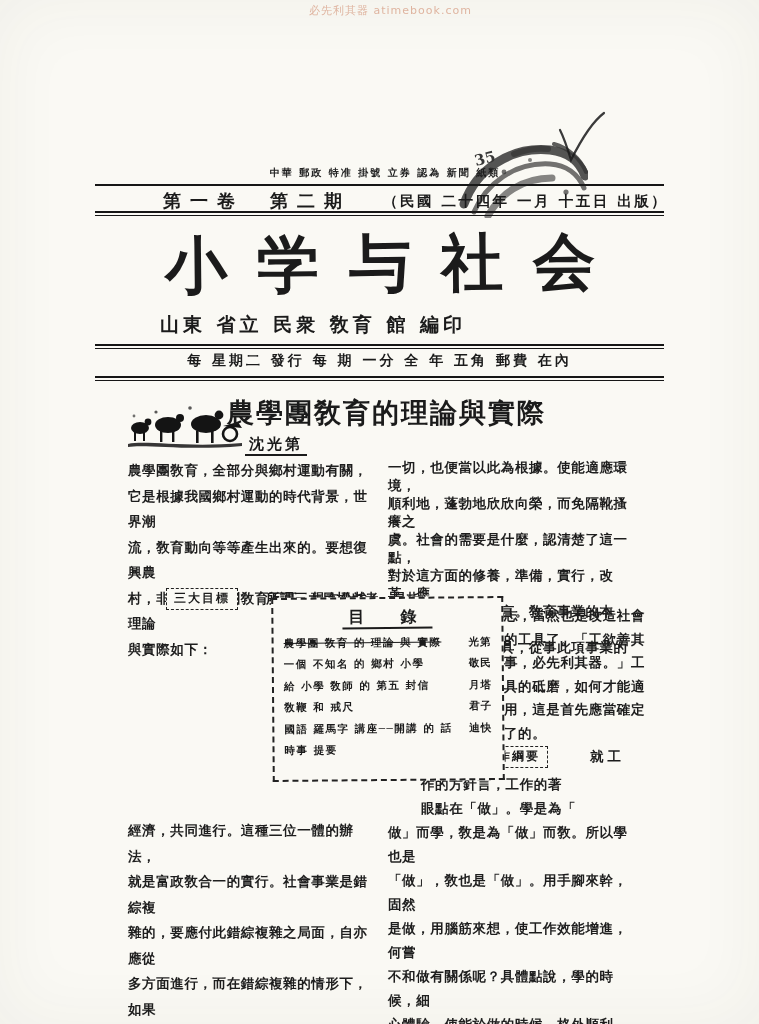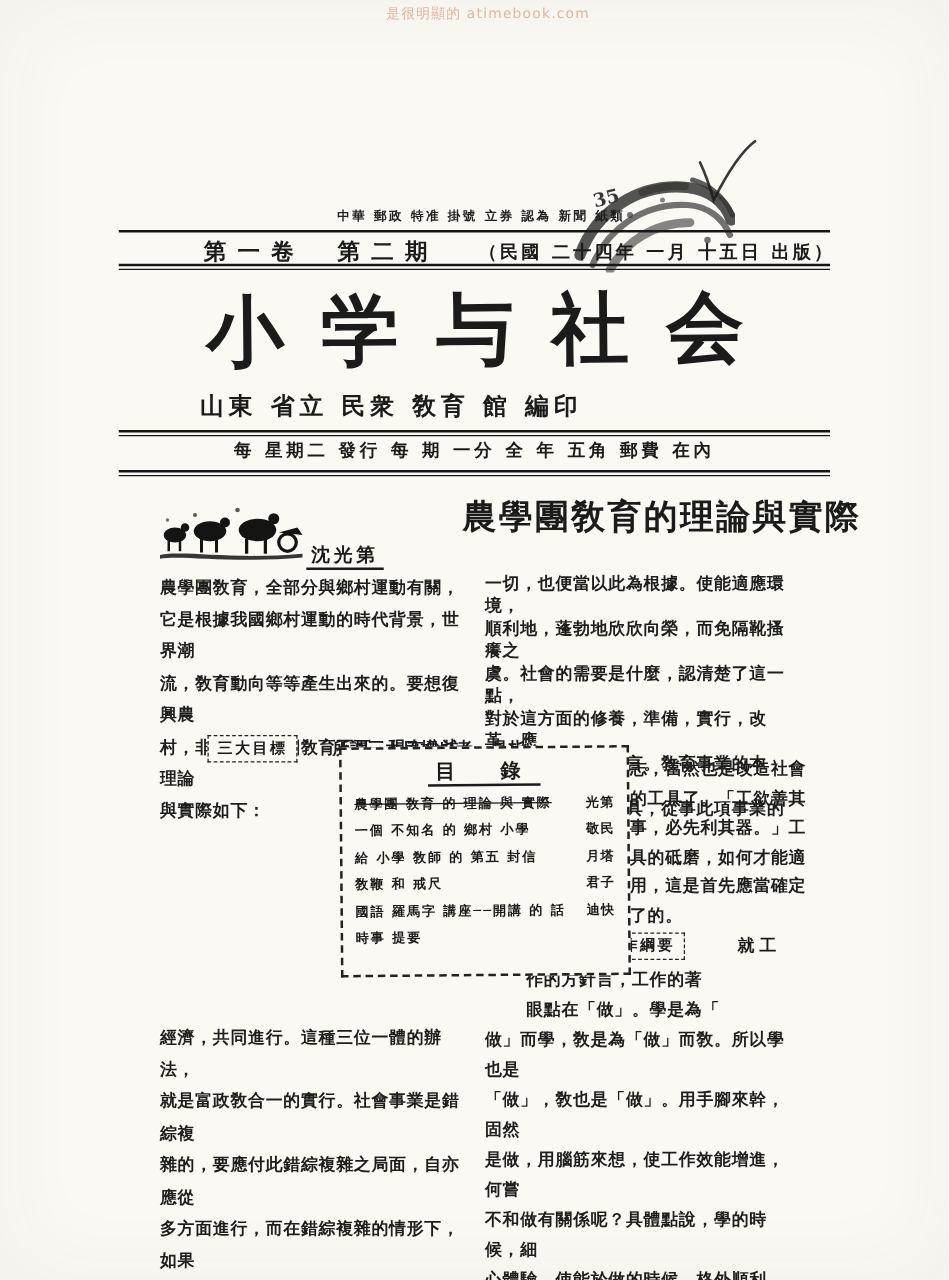--- a/index.html
+++ b/index.html
@@ -24,21 +24,21 @@
   .vol{left:163px;top:189px;font-size:18px;font-weight:bold;letter-spacing:9px;}
   .issue{left:270px;top:189px;font-size:18px;font-weight:bold;letter-spacing:9px;}
   .pubdate{left:383px;top:192px;font-size:14.5px;font-weight:bold;letter-spacing:2.5px;}
   .masthead-title{
     left:105px;top:222px;width:550px;text-align:center;
     font-size:62px;font-weight:bold;letter-spacing:30px;text-indent:30px;
     transform:rotate(-0.6deg);
   }
   .publisher{left:160px;top:312px;width:440px;text-align:left;font-size:19px;font-weight:bold;letter-spacing:4px;}
   .subscription{left:95px;top:352px;width:569px;text-align:center;font-size:14px;font-weight:bold;letter-spacing:3px;}
-  .article-title{left:259px;top:395px;width:430px;text-align:right;font-size:27px;font-weight:bold;letter-spacing:2px;}
+  .article-title{left:227px;top:395px;width:430px;text-align:left;font-size:27px;font-weight:bold;letter-spacing:2px;}
   .article-author{left:245px;top:435px;width:430px;text-align:left;font-size:15px;font-weight:bold;}
   .article-author span{border-bottom:2px solid #1b1b1b;padding:0 4px 1px;letter-spacing:3px;}
   .body-block{
     font-size:13.5px;font-weight:600;letter-spacing:0.6px;
     white-space:pre-line;color:#1e1e1e;
   }
   .pL1{left:128px;top:458px;width:250px;line-height:25.5px;}
   .labelrowL{left:130px;top:588px;display:flex;align-items:center;padding-left:36px;}
   .labelrowR{left:476px;top:746px;display:flex;align-items:center;}
   .label-box{
@@ -66,21 +66,21 @@
   .toc-author{font-size:10.5px;font-weight:bold;letter-spacing:1px;white-space:nowrap;}
   .stamp{left:458px;top:132px;opacity:0.88;filter:blur(0.4px);z-index:2;}
   .checkmark{left:556px;top:110px;z-index:2;}
   .illustration{left:126px;top:398px;}
 </style>
 </head>
 <body>
 
 <div class="page">
 
-  <div class="abs watermark">是很明顯的 atimebook.com</div>
+  <div class="abs watermark">必先利其器 atimebook.com</div>
 
   <svg class="abs checkmark" width="52" height="56" viewBox="0 0 52 56">
     <path d="M4,20 C8,28 12,40 15,50 C24,32 36,12 48,3" fill="none" stroke="#3a3a3a" stroke-width="2.2" stroke-linecap="round"></path>
   </svg>
 
   <div class="abs postal-line">中華 郵政 特准 掛號 立券 認為 新聞 紙類</div>
   <div class="abs rule-single" style="top:184px;"></div>
   <div class="abs vol">第一卷</div>
   <div class="abs issue">第二期</div>
   <div class="abs pubdate">（民國 二十四年 一月 十五日 出版）</div>

